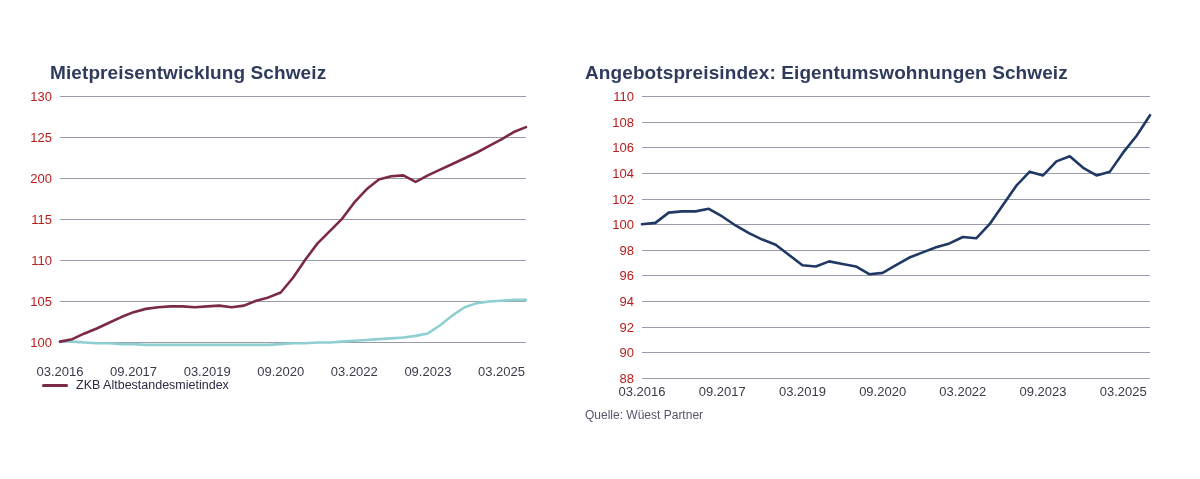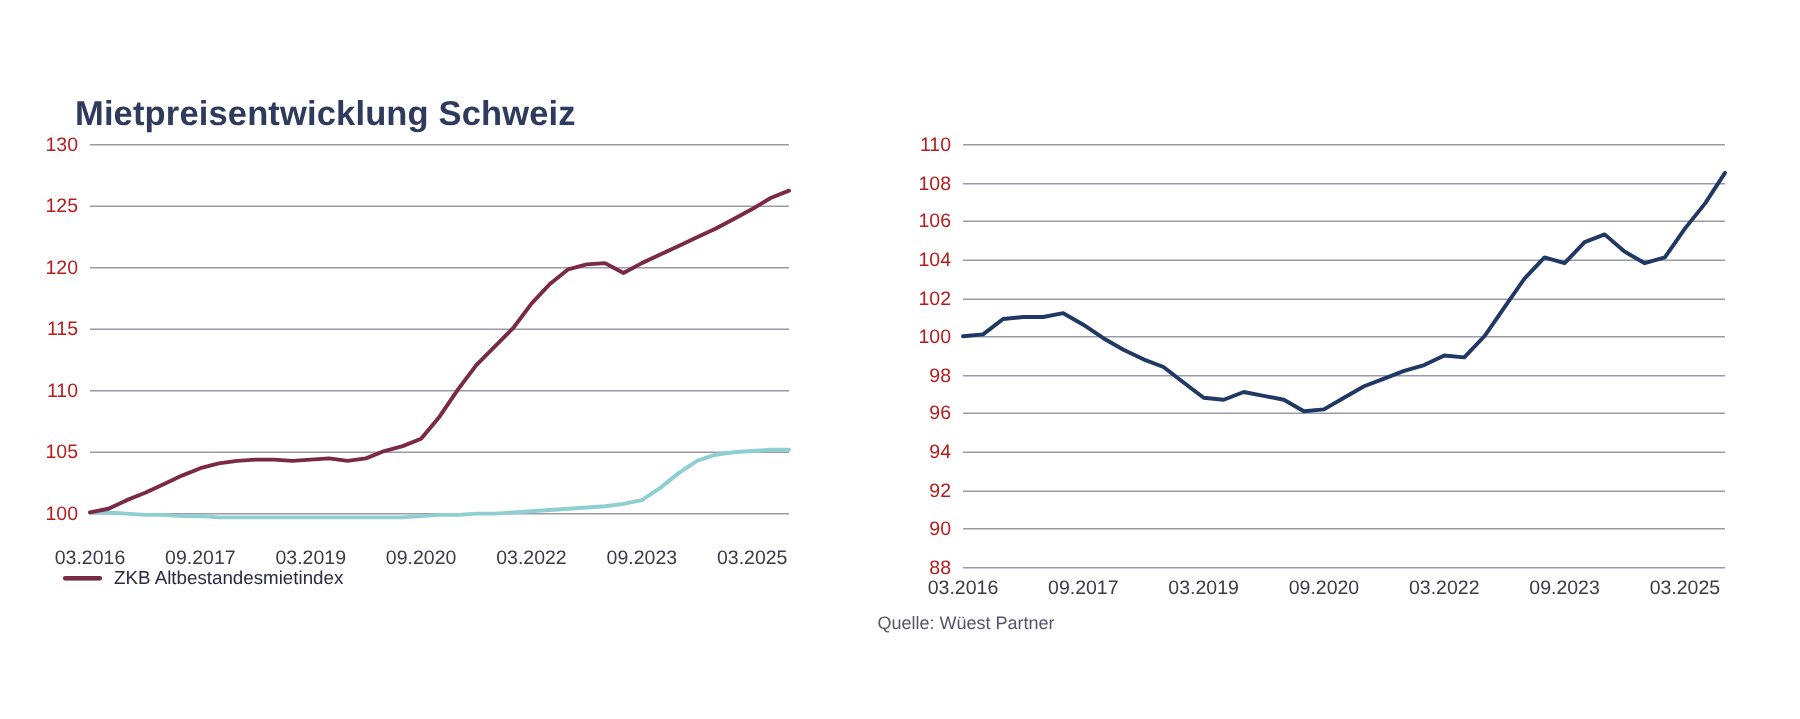--- a/index.html
+++ b/index.html
@@ -22,21 +22,21 @@
   .panel {
     position: absolute;
     top: 0;
     height: 479px;
   }
   #panel-left { left: 0; width: 580px; }
   #panel-right { left: 580px; width: 620px; }
 
   .chart-title {
     position: absolute;
-    font-size: 23px;
+    font-size: 19px;
     font-weight: bold;
     color: #2f3b5c;
     letter-spacing: 0.1px;
     white-space: nowrap;
   }
   #panel-left .chart-title { left: 50px; top: 62px; }
   #panel-right .chart-title { left: 5px; top: 62px; }
 
   .plot-wrap {
     position: absolute;
@@ -120,21 +120,21 @@
       <div class="y-axis" id="yaxis-left">
           <div class="gridline" style="left: 42px; width: 466px; top: 245.625px;"></div>
           <div class="y-label" style="top: 245.625px; left: 0px; width: 34px;">100</div>
           <div class="gridline" style="left: 42px; width: 466px; top: 204.688px;"></div>
           <div class="y-label" style="top: 204.688px; left: 0px; width: 34px;">105</div>
           <div class="gridline" style="left: 42px; width: 466px; top: 163.75px;"></div>
           <div class="y-label" style="top: 163.75px; left: 0px; width: 34px;">110</div>
           <div class="gridline" style="left: 42px; width: 466px; top: 122.812px;"></div>
           <div class="y-label" style="top: 122.812px; left: 0px; width: 34px;">115</div>
           <div class="gridline" style="left: 42px; width: 466px; top: 81.875px;"></div>
-          <div class="y-label" style="top: 81.875px; left: 0px; width: 34px;">120</div>
+          <div class="y-label" style="top: 81.875px; left: 0px; width: 34px;">200</div>
           <div class="gridline" style="left: 42px; width: 466px; top: 40.9375px;"></div>
           <div class="y-label" style="top: 40.9375px; left: 0px; width: 34px;">125</div>
           <div class="gridline" style="left: 42px; width: 466px; top: 0px;"></div>
           <div class="y-label" style="top: 0px; left: 0px; width: 34px;">130</div>
         </div>
       <svg class="svg-layer" id="svg-left" width="520" height="262">
           <polyline points="42.00,245.63 54.26,245.63 66.53,246.44 78.79,247.26 91.05,247.26 103.32,248.08 115.58,248.08 127.84,248.90 140.11,248.90 152.37,248.90 164.63,248.90 176.89,248.90 189.16,248.90 201.42,248.90 213.68,248.90 225.95,248.90 238.21,248.90 250.47,248.90 262.74,248.08 275.00,247.26 287.26,247.26 299.53,246.44 311.79,246.44 324.05,245.63 336.32,244.81 348.58,243.99 360.84,243.17 373.11,242.35 385.37,241.53 397.63,239.89 409.89,237.44 422.16,229.25 434.42,219.42 446.68,211.24 458.95,207.14 471.21,205.51 483.47,204.69 495.74,203.87 508.00,203.87" fill="none" stroke="#8fcfd1" stroke-width="2.6" stroke-linejoin="round" stroke-linecap="round"></polyline>
           <polyline points="42.00,245.63 54.26,243.17 66.53,237.44 78.79,232.53 91.05,226.79 103.32,221.06 115.58,216.15 127.84,212.88 140.11,211.24 152.37,210.42 164.63,210.42 176.89,211.24 189.16,210.42 201.42,209.60 213.68,211.24 225.95,209.60 238.21,204.69 250.47,201.41 262.74,196.50 275.00,181.76 287.26,163.75 299.53,147.38 311.79,135.09 324.05,122.81 336.32,106.44 348.58,93.34 360.84,83.51 373.11,80.24 385.37,79.42 397.63,85.97 409.89,79.42 422.16,73.69 434.42,67.96 446.68,62.22 458.95,56.49 471.21,49.94 483.47,43.39 495.74,36.03 508.00,31.11" fill="none" stroke="#7b2a45" stroke-width="2.6" stroke-linejoin="round" stroke-linecap="round"></polyline>
         </svg>
       <div id="xaxis-left">
@@ -154,20 +154,21 @@
         <span>ZKB Altbestandesmietindex</span>
       </div>
       <div class="legend">
         <span class="legend-swatch" id="sw-l1" style="background: rgb(123, 42, 69);"></span>
       </div>
     </div>
 
   </div>
 
   <div class="panel" id="panel-right">
+    <div class="chart-title">Angebotspreisindex: Eigentumswohnungen Schweiz</div>
 
     <div class="plot-wrap" id="plot-right">
       <div class="y-axis" id="yaxis-right">
           <div class="gridline" style="left: 42px; width: 508px; top: 282px;"></div>
           <div class="y-label" style="top: 282px; left: 0px; width: 34px;">88</div>
           <div class="gridline" style="left: 42px; width: 508px; top: 256.364px;"></div>
           <div class="y-label" style="top: 256.364px; left: 0px; width: 34px;">90</div>
           <div class="gridline" style="left: 42px; width: 508px; top: 230.727px;"></div>
           <div class="y-label" style="top: 230.727px; left: 0px; width: 34px;">92</div>
           <div class="gridline" style="left: 42px; width: 508px; top: 205.091px;"></div>

